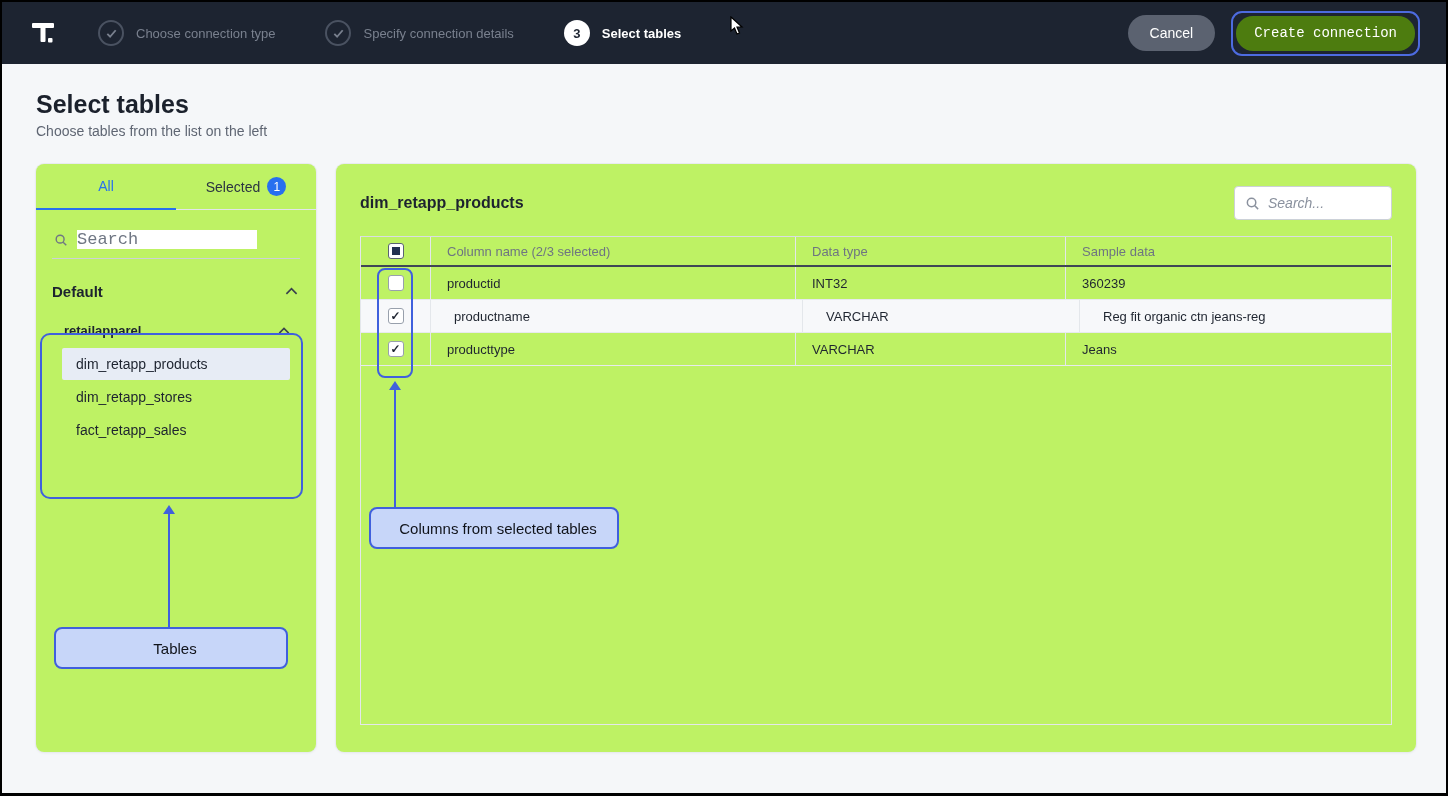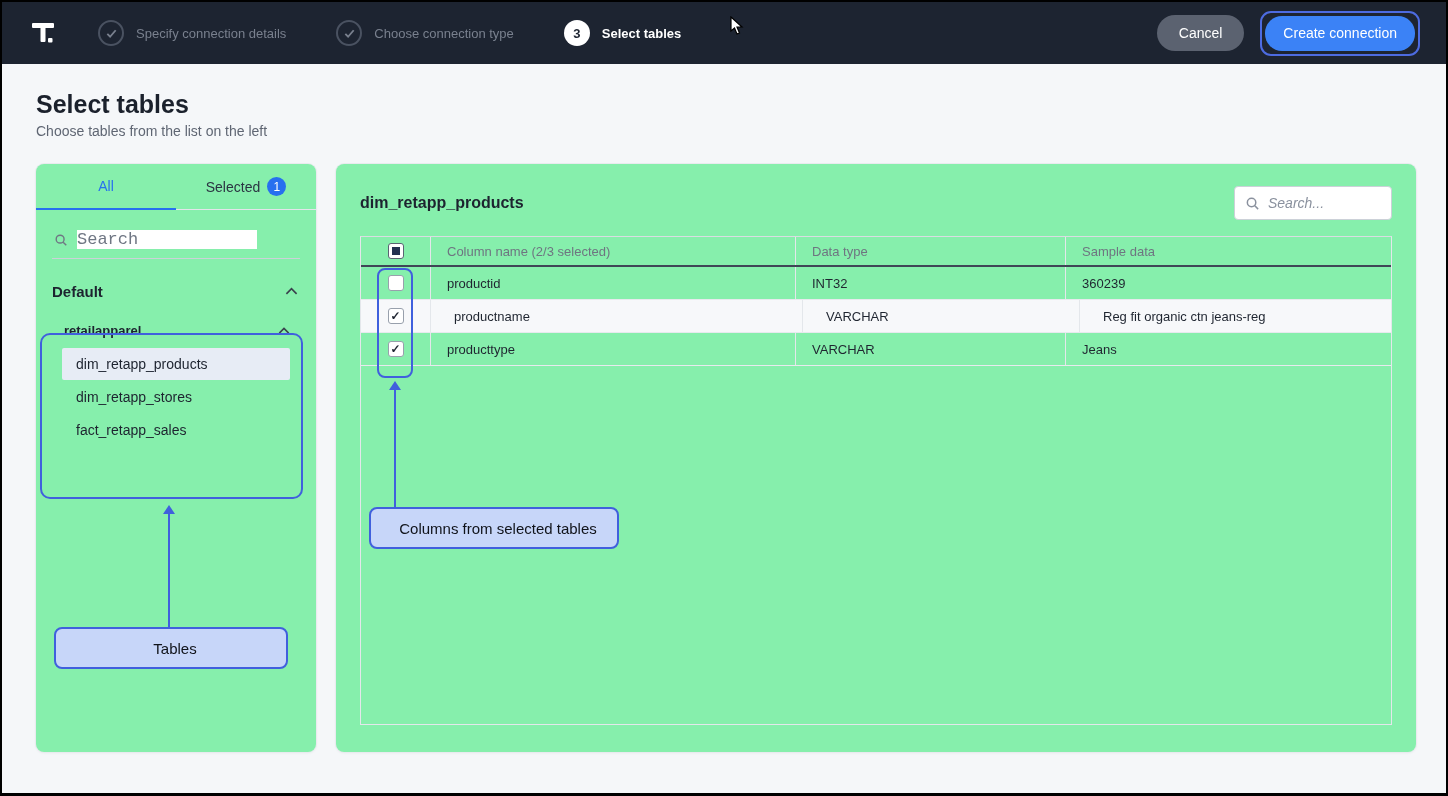--- a/index.html
+++ b/index.html
@@ -25,30 +25,30 @@
   .step.done .step-label { color:#79808e; font-size:13px; }
   .step.active .step-circle { background:#fff; color:#1d2431; font-weight:700; }
   .step.active .step-label { color:#fff; font-size:13px; font-weight:700; }
   .topbar-right { margin-left:auto; display:flex; align-items:center; gap:16px; }
   .btn-cancel {
     background:#5b6270; color:#fff; border:none; height:36px; padding:0 22px;
     border-radius:18px; font-size:14px; cursor:pointer; font-family:inherit;
   }
   .create-outline { border:2px solid #4d6be0; border-radius:11px; padding:3px; }
   .btn-create {
-    background:#3b82f6; color:#fff; border:none; height:35px; padding:0 18px;
-    border-radius:17px; font-size:14px; cursor:pointer; font-family:Liberation Sans, sans-serif;
+    background:#4d7c0f; color:#fff; border:none; height:35px; padding:0 18px;
+    border-radius:17px; font-size:14px; cursor:pointer; font-family:Liberation Mono, monospace;
   }
 
   
   .page-title { position:absolute; left:34px; top:88px; font-size:25px; font-weight:700; color:#1b212c; }
   .page-subtitle { position:absolute; left:34px; top:121px; font-size:14px; color:#5f6673; }
 
   
-  .card { position:absolute; background:#86efac; border-radius:8px; box-shadow:0 0 0 1px #e9ebef, 0 1px 3px rgba(20,30,50,.06); }
+  .card { position:absolute; background:#bef264; border-radius:8px; box-shadow:0 0 0 1px #e9ebef, 0 1px 3px rgba(20,30,50,.06); }
   .left-card  { left:34px;  top:162px; width:280px;  height:588px; }
   .right-card { left:334px; top:162px; width:1080px; height:588px; }
 
   
   .tabs { display:flex; height:46px; }
   .tab { flex:1; display:flex; align-items:center; justify-content:center; gap:7px;
          font-size:14px; color:#2b3442; border-bottom:1px solid #e2e5ea; cursor:pointer; }
   .tab.active { color:#2770ef; border-bottom:2px solid #2770ef; }
   .badge { width:19px; height:19px; border-radius:50%; background:#2770ef; color:#fff;
            font-size:12px; display:flex; align-items:center; justify-content:center; }
@@ -113,29 +113,29 @@
       <rect x="20" y="20" width="4.5" height="4.5" rx="1" fill="#fff"></rect>
     </svg>
 
     <div class="steps">
       <div class="step done">
         <span class="step-circle">
           <svg width="13" height="13" viewBox="0 0 14 14">
               <polyline points="2.5,7.5 5.5,10.5 11.5,3.5" fill="none" stroke="#79808e" stroke-width="2"></polyline>
             </svg>
         </span>
-        <span class="step-label">Specify connection details</span>
+        <span class="step-label">Choose connection type</span>
       </div>
       <div class="step done">
         <span class="step-circle">
           <svg width="13" height="13" viewBox="0 0 14 14">
               <polyline points="2.5,7.5 5.5,10.5 11.5,3.5" fill="none" stroke="#79808e" stroke-width="2"></polyline>
             </svg>
         </span>
-        <span class="step-label">Choose connection type</span>
+        <span class="step-label">Specify connection details</span>
       </div>
       <div class="step active">
         <span class="step-circle">3</span>
         <span class="step-label">Select tables</span>
       </div>
     </div>
 
     <div class="topbar-right">
       <button class="btn-cancel">Cancel</button>
       <span class="create-outline">

